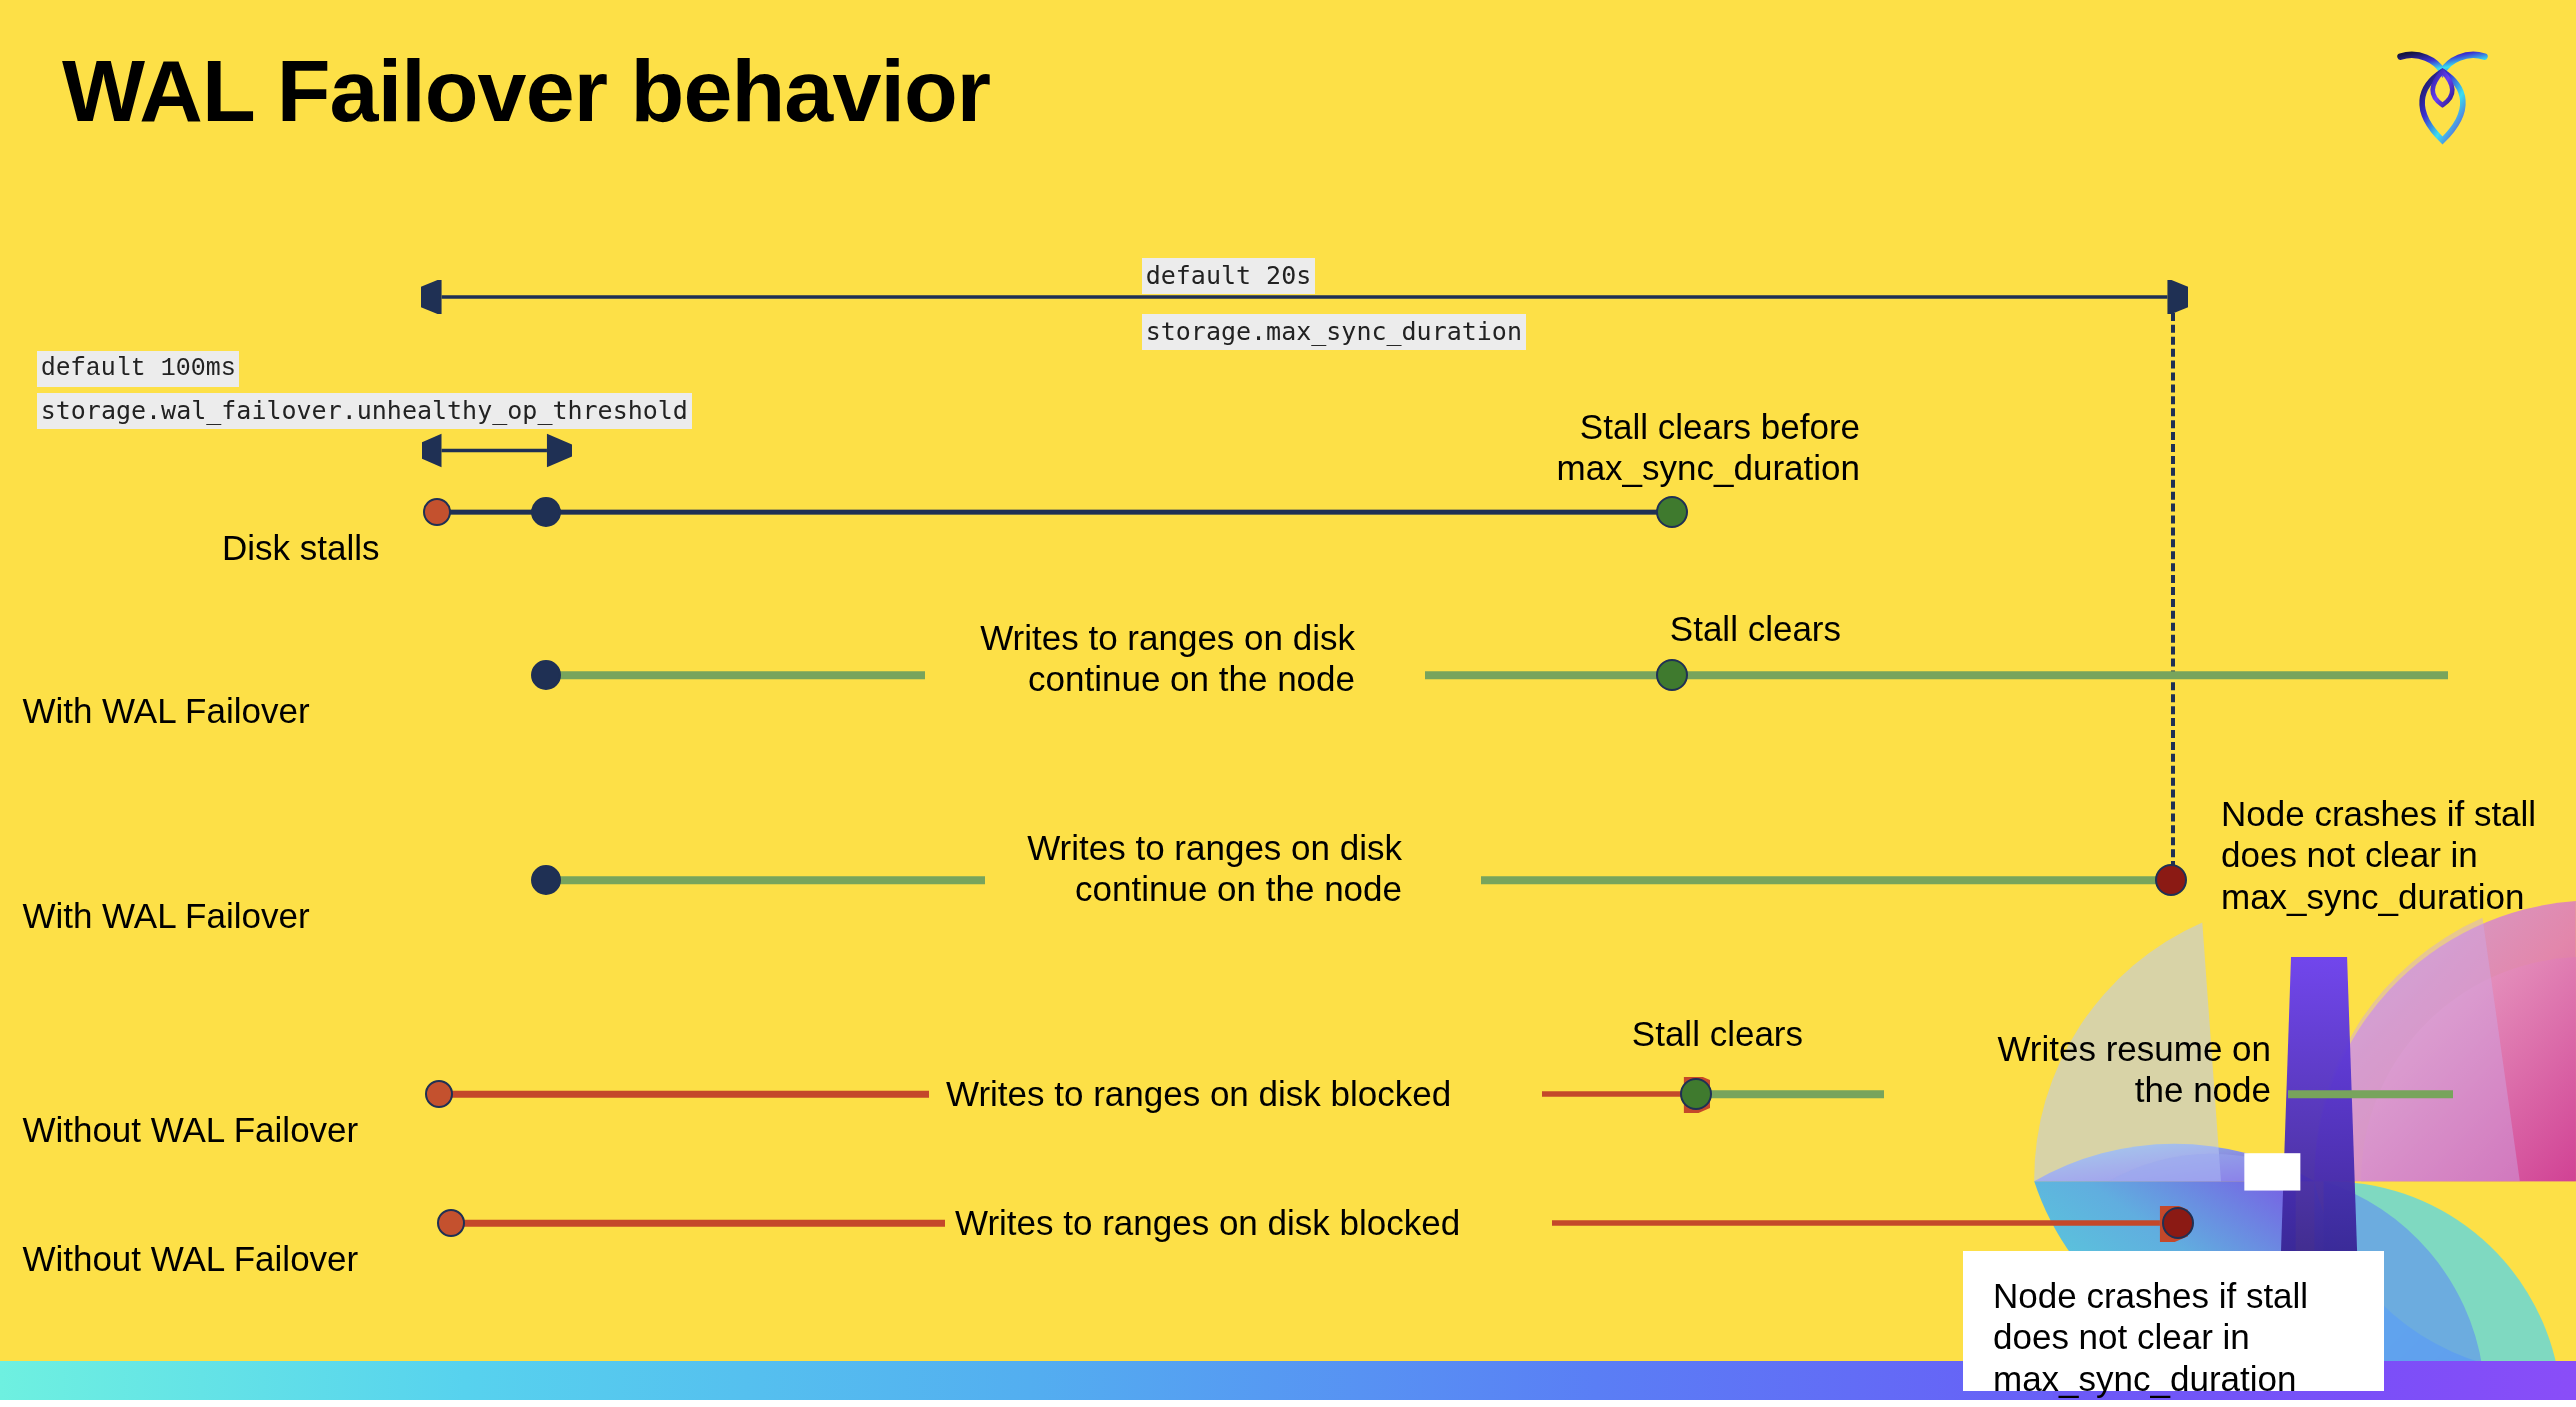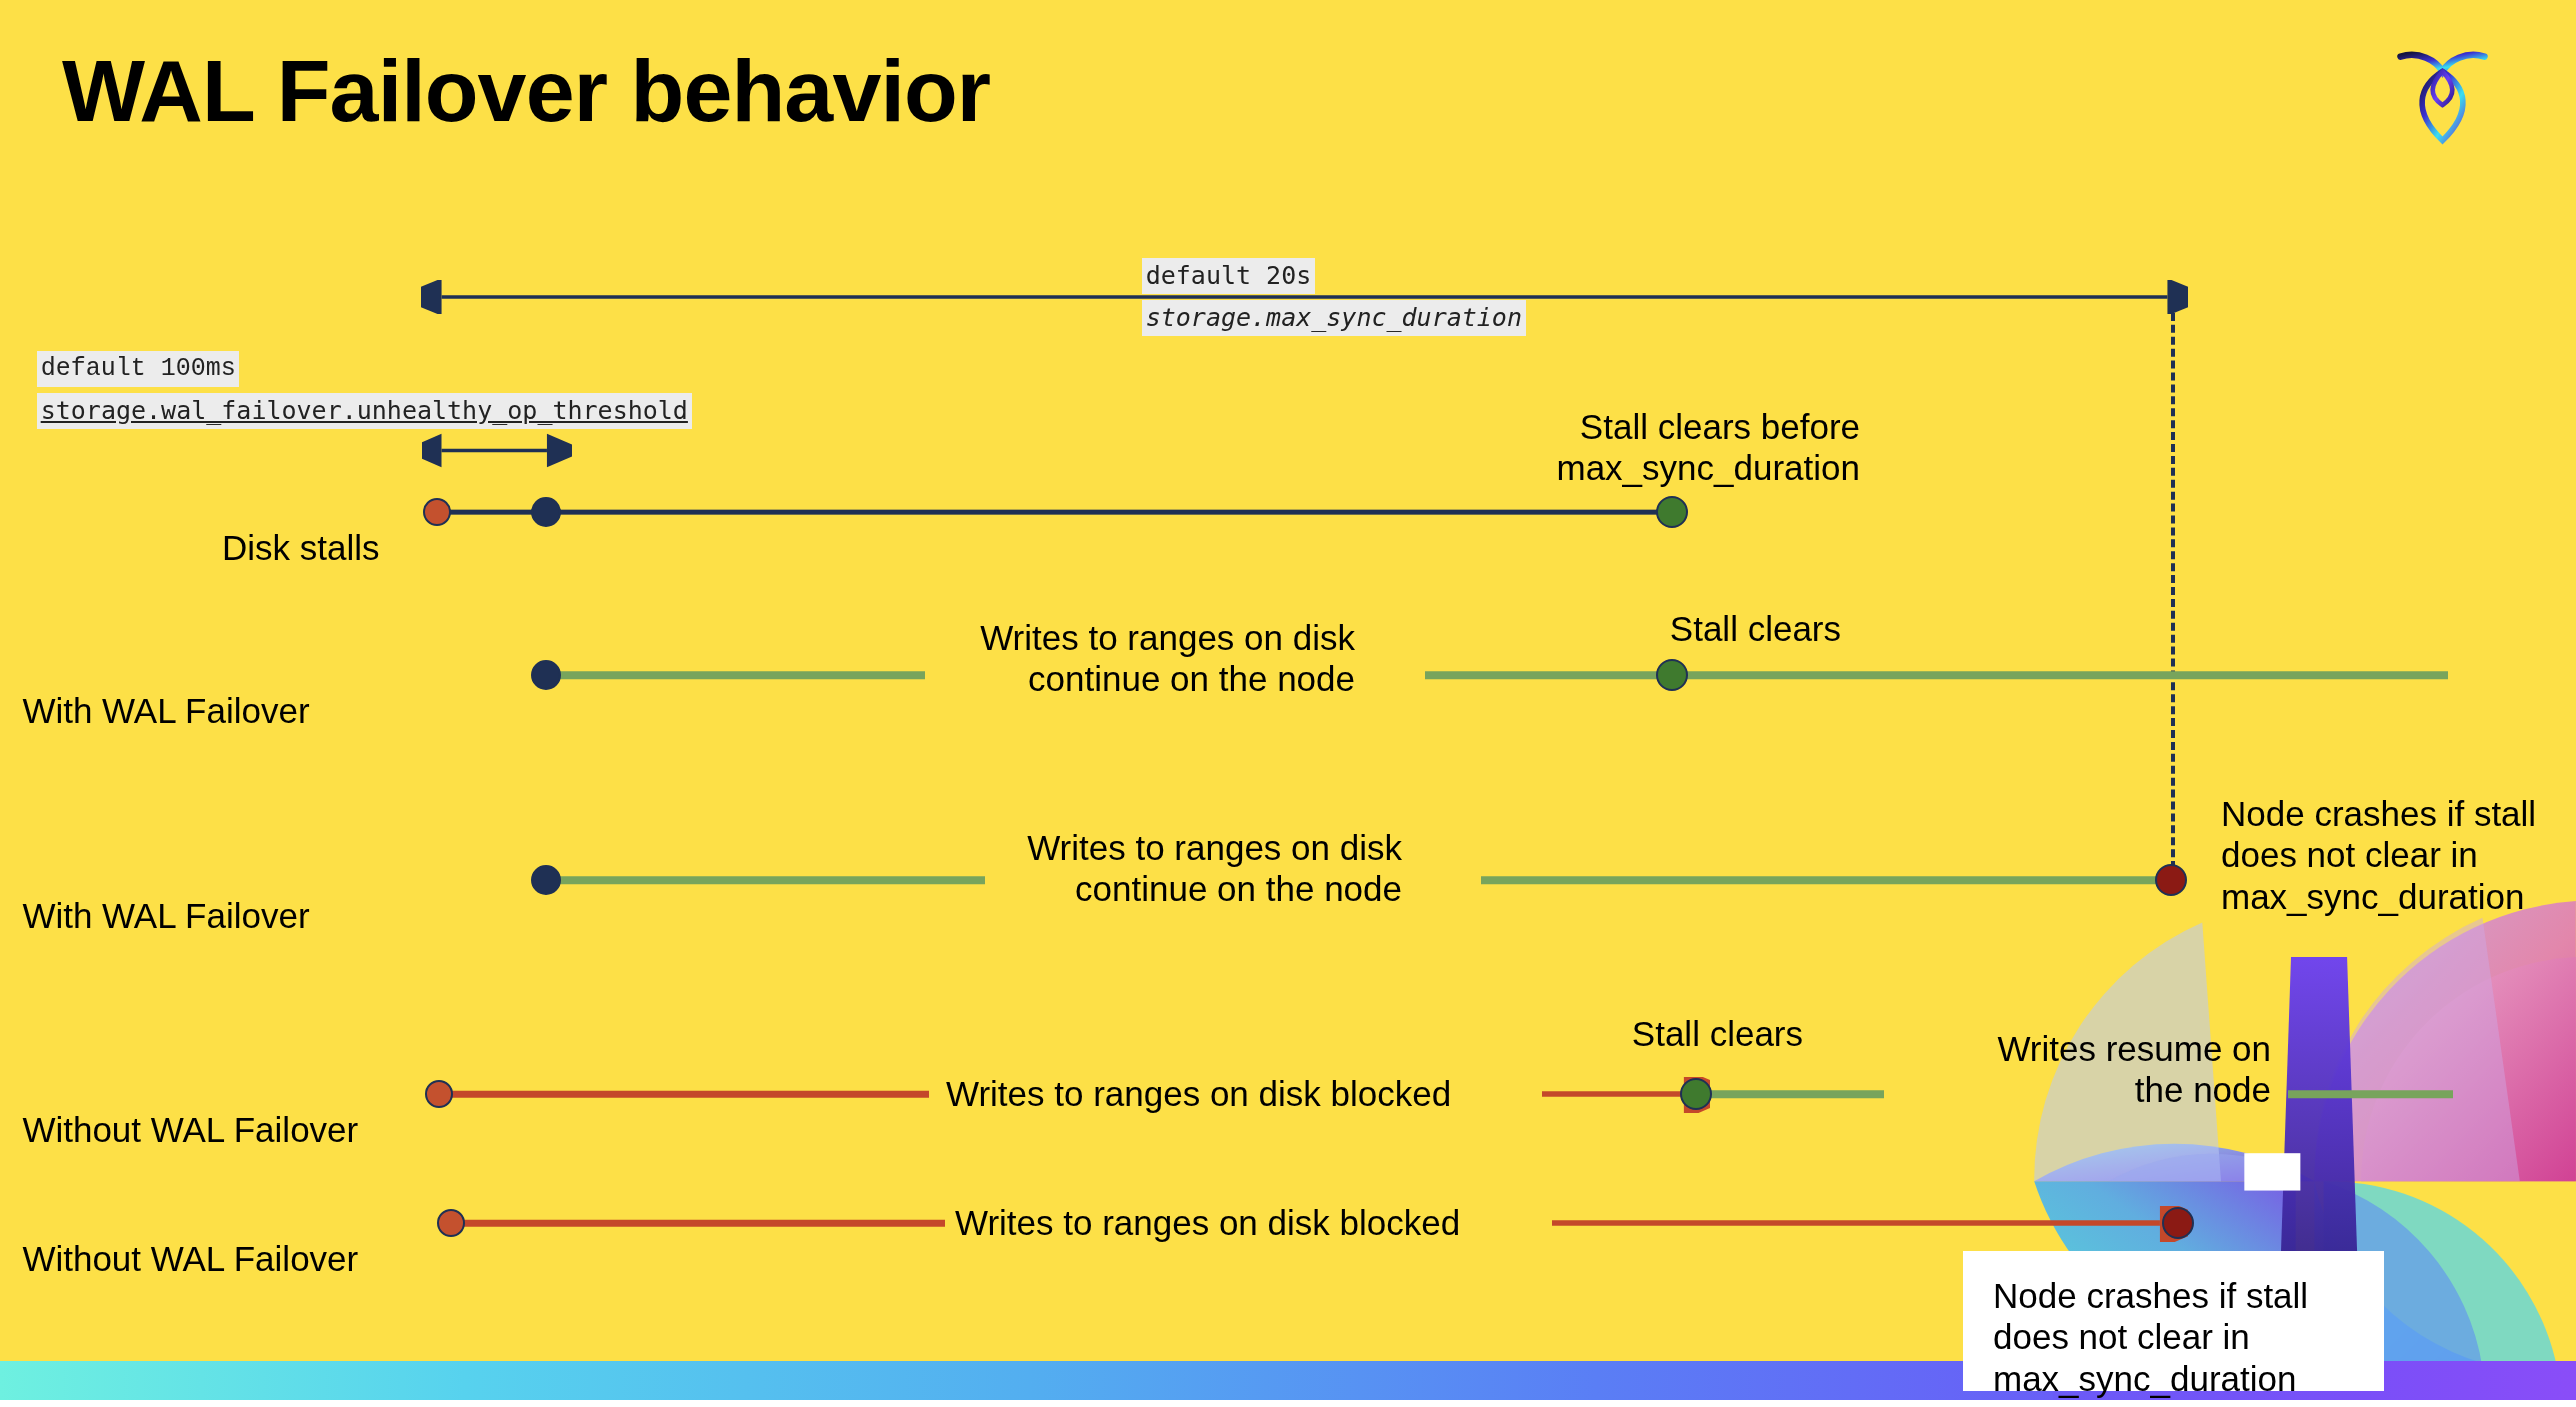--- a/index.html
+++ b/index.html
@@ -174,24 +174,24 @@
         <path d="M13,1 L13,11 L1,6 Z" fill="#1f3054"></path>
       </marker>
       <marker id="aR" markerWidth="14" markerHeight="14" refX="1" refY="6" orient="auto" markerUnits="strokeWidth">
         <path d="M1,1 L1,11 L13,6 Z" fill="#1f3054"></path>
       </marker>
     </defs>
     <line x1="22" y1="18" x2="1868" y2="18" stroke="#1f3054" stroke-width="4" marker-start="url(#aL)" marker-end="url(#aR)"></line>
   </svg>
 
   <div class="codechip" style="left:1142px;top:258px;">default 20s</div>
-  <div class="codechip" style="left:1142px;top:300px;font-style:italic;">storage.max_sync_duration</div>
+  <div class="codechip" style="left:1142px;top:314px;">storage.max_sync_duration</div>
 
   <div class="codechip" style="left:37px;top:351px;font-family:Liberation Mono, monospace;">default 100ms</div>
-  <div class="codechip" style="left:37px;top:393px;text-decoration:underline;">storage.wal_failover.unhealthy_op_threshold</div>
+  <div class="codechip" style="left:37px;top:393px;">storage.wal_failover.unhealthy_op_threshold</div>
 
   <svg class="arrowsvg" style="left:422px;top:432px;width:150px;height:37px;" viewBox="0 0 160 40" width="150" height="37">
     <defs>
       <marker id="bL" markerWidth="12" markerHeight="12" refX="11" refY="5" orient="auto" markerUnits="strokeWidth">
         <path d="M11,0.5 L11,9.5 L0.5,5 Z" fill="#1f3054"></path>
       </marker>
       <marker id="bR" markerWidth="12" markerHeight="12" refX="1" refY="5" orient="auto" markerUnits="strokeWidth">
         <path d="M1,0.5 L1,9.5 L11.5,5 Z" fill="#1f3054"></path>
       </marker>
     </defs>

